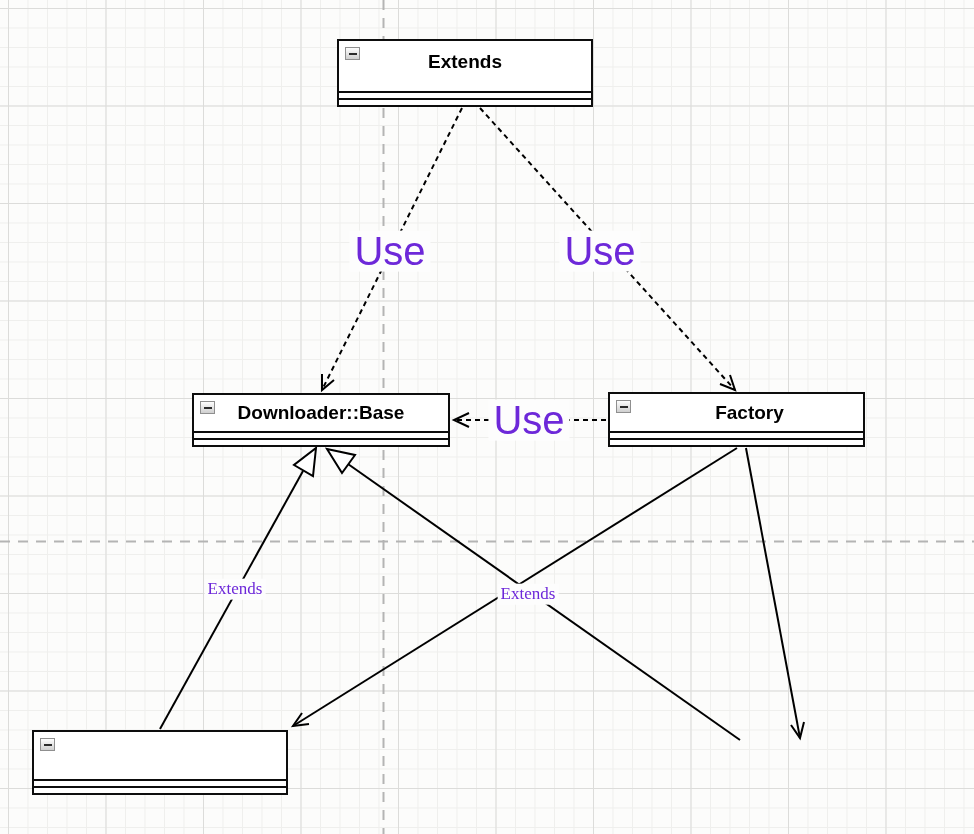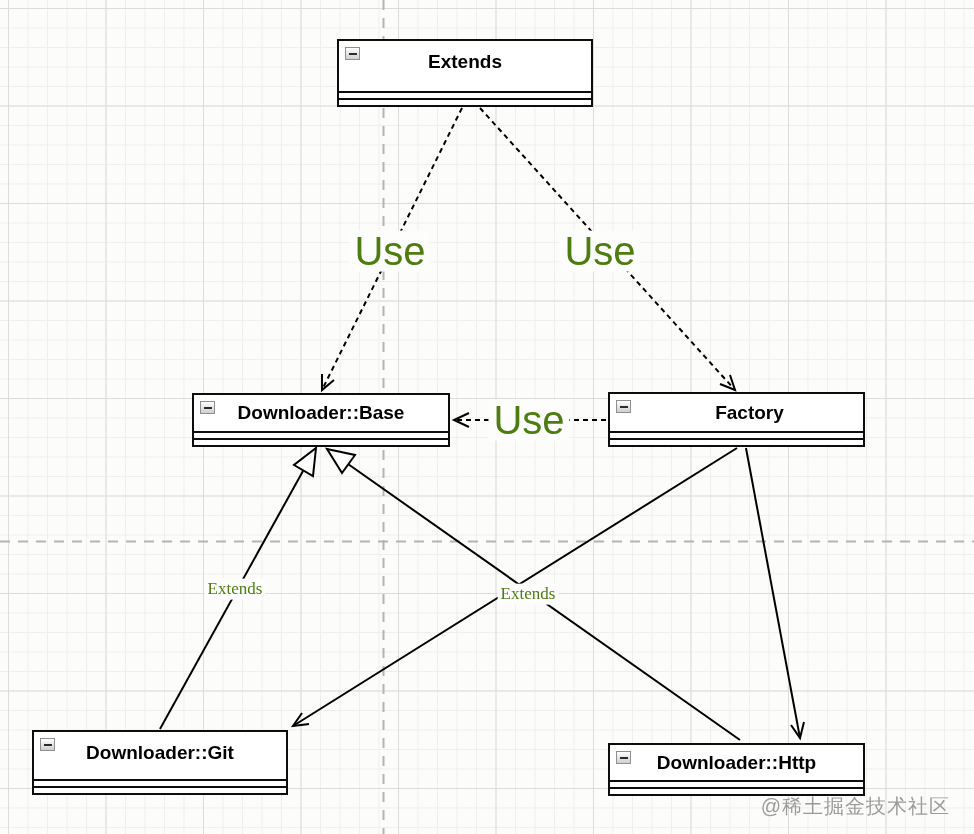--- a/index.html
+++ b/index.html
@@ -44,21 +44,21 @@
   #box-base .uml-title { height:38px; }
   #box-factory { left:608px; top:392px; width:257px; height:55px; }
   #box-factory .uml-title { height:39px;padding-left:26px; }
   #box-git     { left:32px;  top:730px; width:256px; height:65px; }
   #box-git .uml-title { height:49px; padding-bottom:6px; }
   #box-http    { left:608px; top:743px; width:257px; height:53px; }
   #box-http .uml-title { height:37px; }
 
   .edge-label {
     position:absolute; transform:translate(-50%,-50%);
-    background:#fdfdfd; color:#4d7c0f; text-align:center; white-space:nowrap;
+    background:#fdfdfd; color:#6d28d9; text-align:center; white-space:nowrap;
   }
   .use-label { font-size:40px; line-height:1.02; padding:0 5px; }
   .extends-label { font-size:17px; line-height:1.1; padding:1px 3px;font-family:Liberation Serif, serif; }
 
   .watermark {
     position:absolute; right:24px; top:793px;
     font-size:20px; color:#9b9b9b; letter-spacing:1px; white-space:nowrap;
   }
 </style>
 </head>
@@ -124,38 +124,26 @@
     </div>
     <div class="uml-sep"></div>
     <div class="uml-sep last"></div>
   </div>
 
   <div class="uml-class" id="box-git">
     <div class="uml-title">
       <span class="collapse-btn">
           <span class="bar"></span>
         </span>
-      <span>Downloader::Git</span>
     </div>
     <div class="uml-sep"></div>
     <div class="uml-sep last"></div>
   </div>
 
-  <div class="uml-class" id="box-http">
-    <div class="uml-title">
-      <span class="collapse-btn">
-          <span class="bar"></span>
-        </span>
-      <span>Downloader::Http</span>
-    </div>
-    <div class="uml-sep"></div>
-    <div class="uml-sep last"></div>
-  </div>
 
   <div class="edge-label use-label" style="left:390px; top:251px;">Use</div>
   <div class="edge-label use-label" style="left:600px; top:251px;">Use</div>
   <div class="edge-label use-label" style="left:529px; top:420px;">Use</div>
   <div class="edge-label extends-label" style="left:235px; top:589px;">Extends</div>
   <div class="edge-label extends-label" style="left:528px; top:594px;">Extends</div>
 
-  <div class="watermark">@稀土掘金技术社区</div>
 
 </div>
 
 </body></html>

